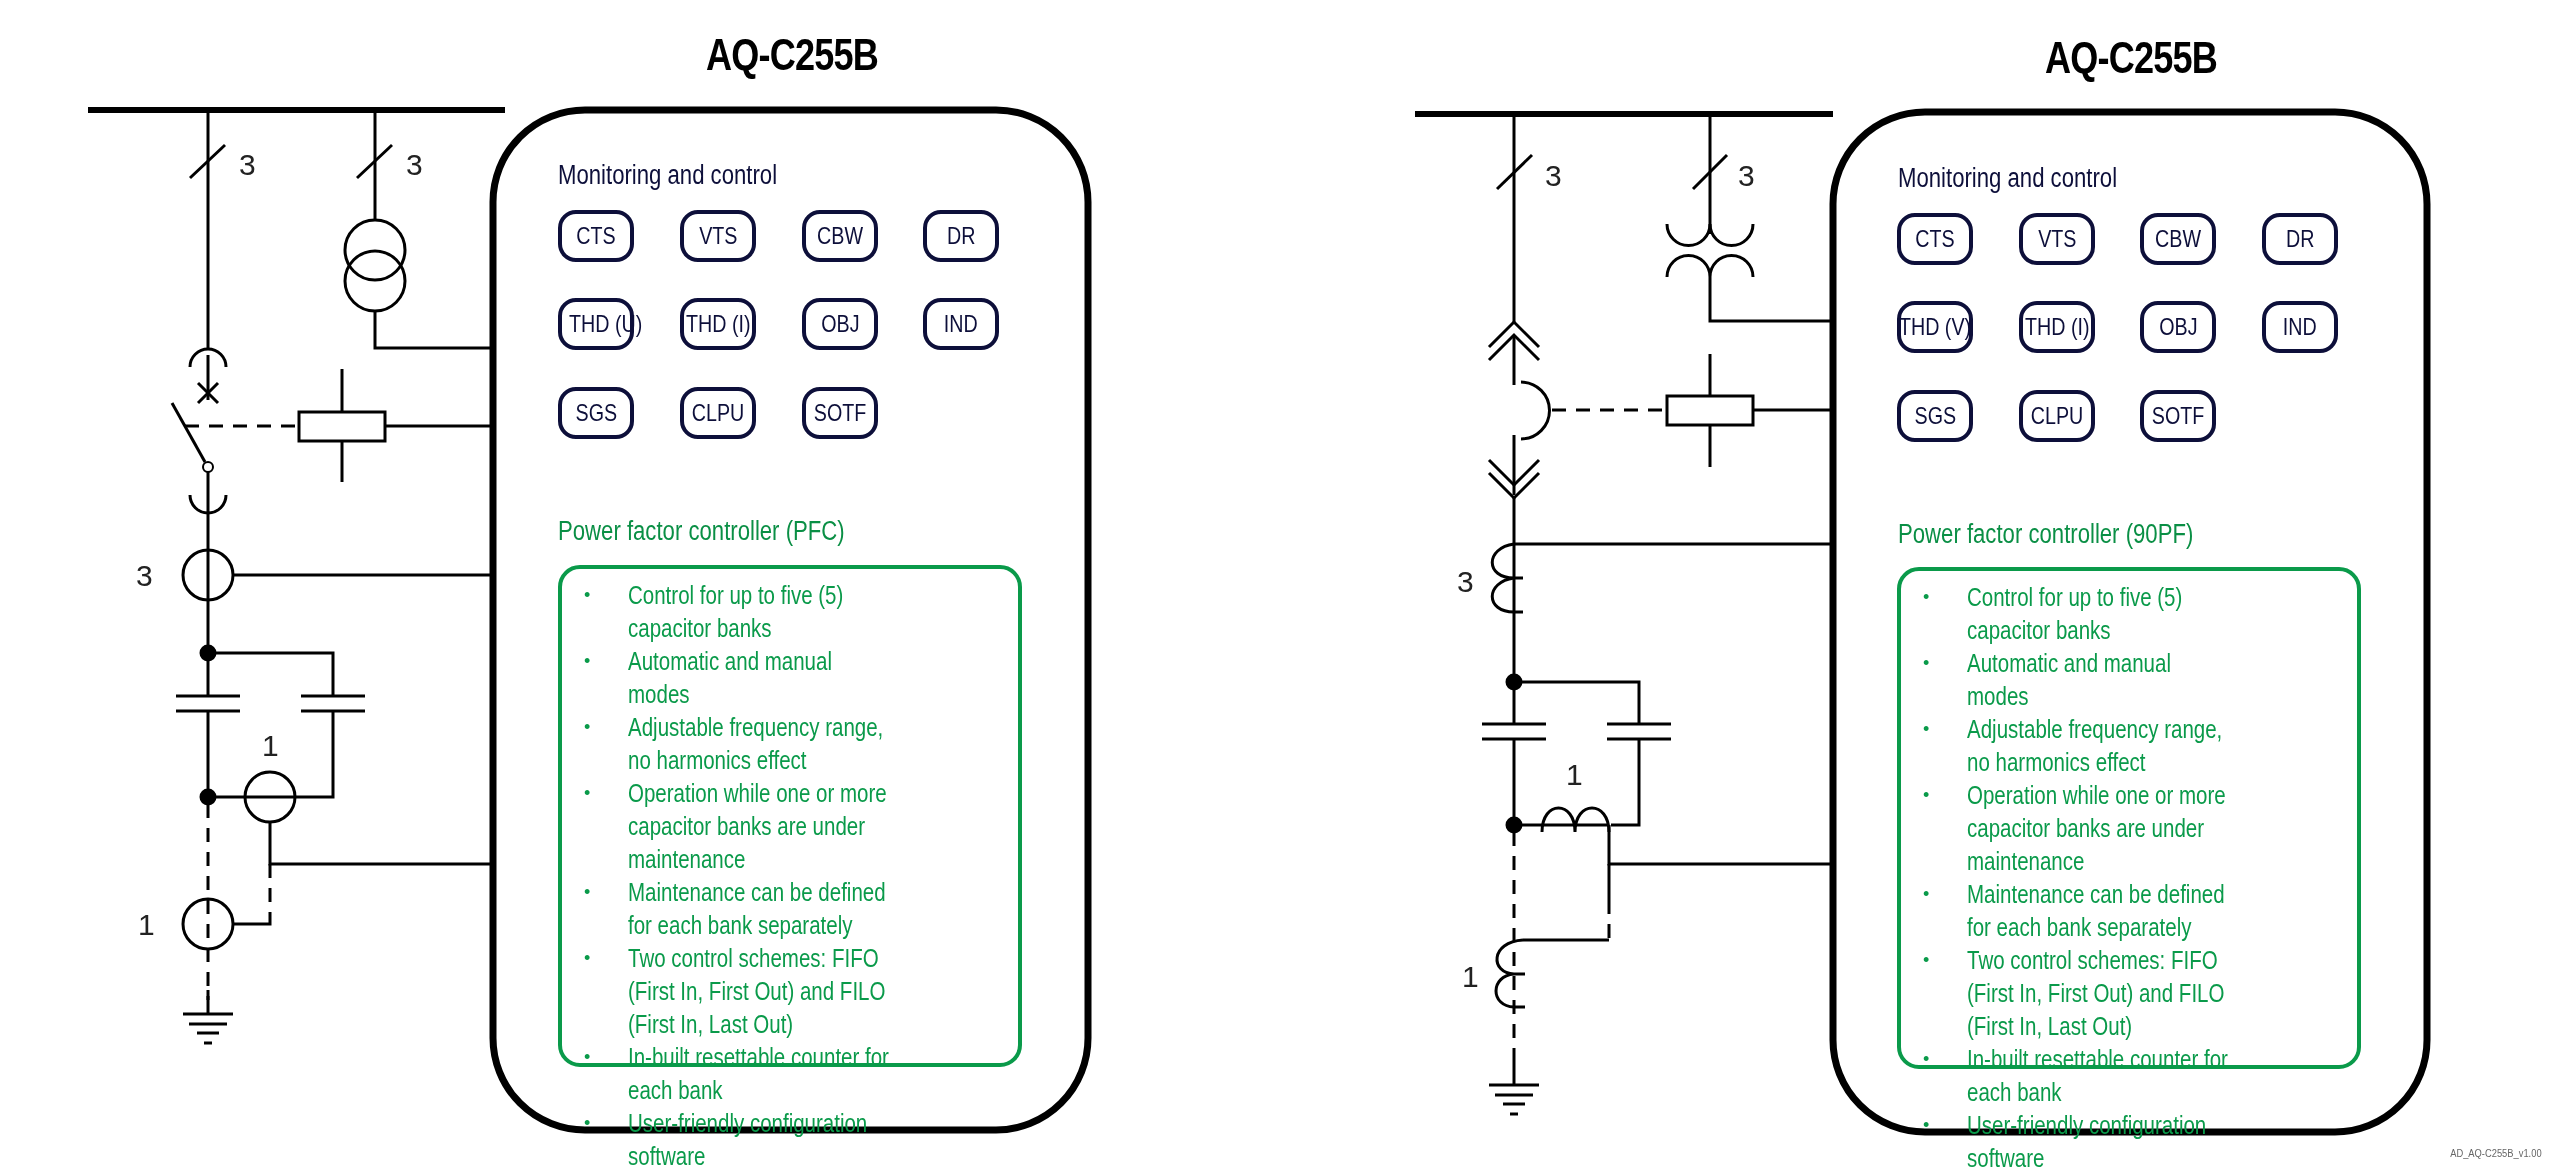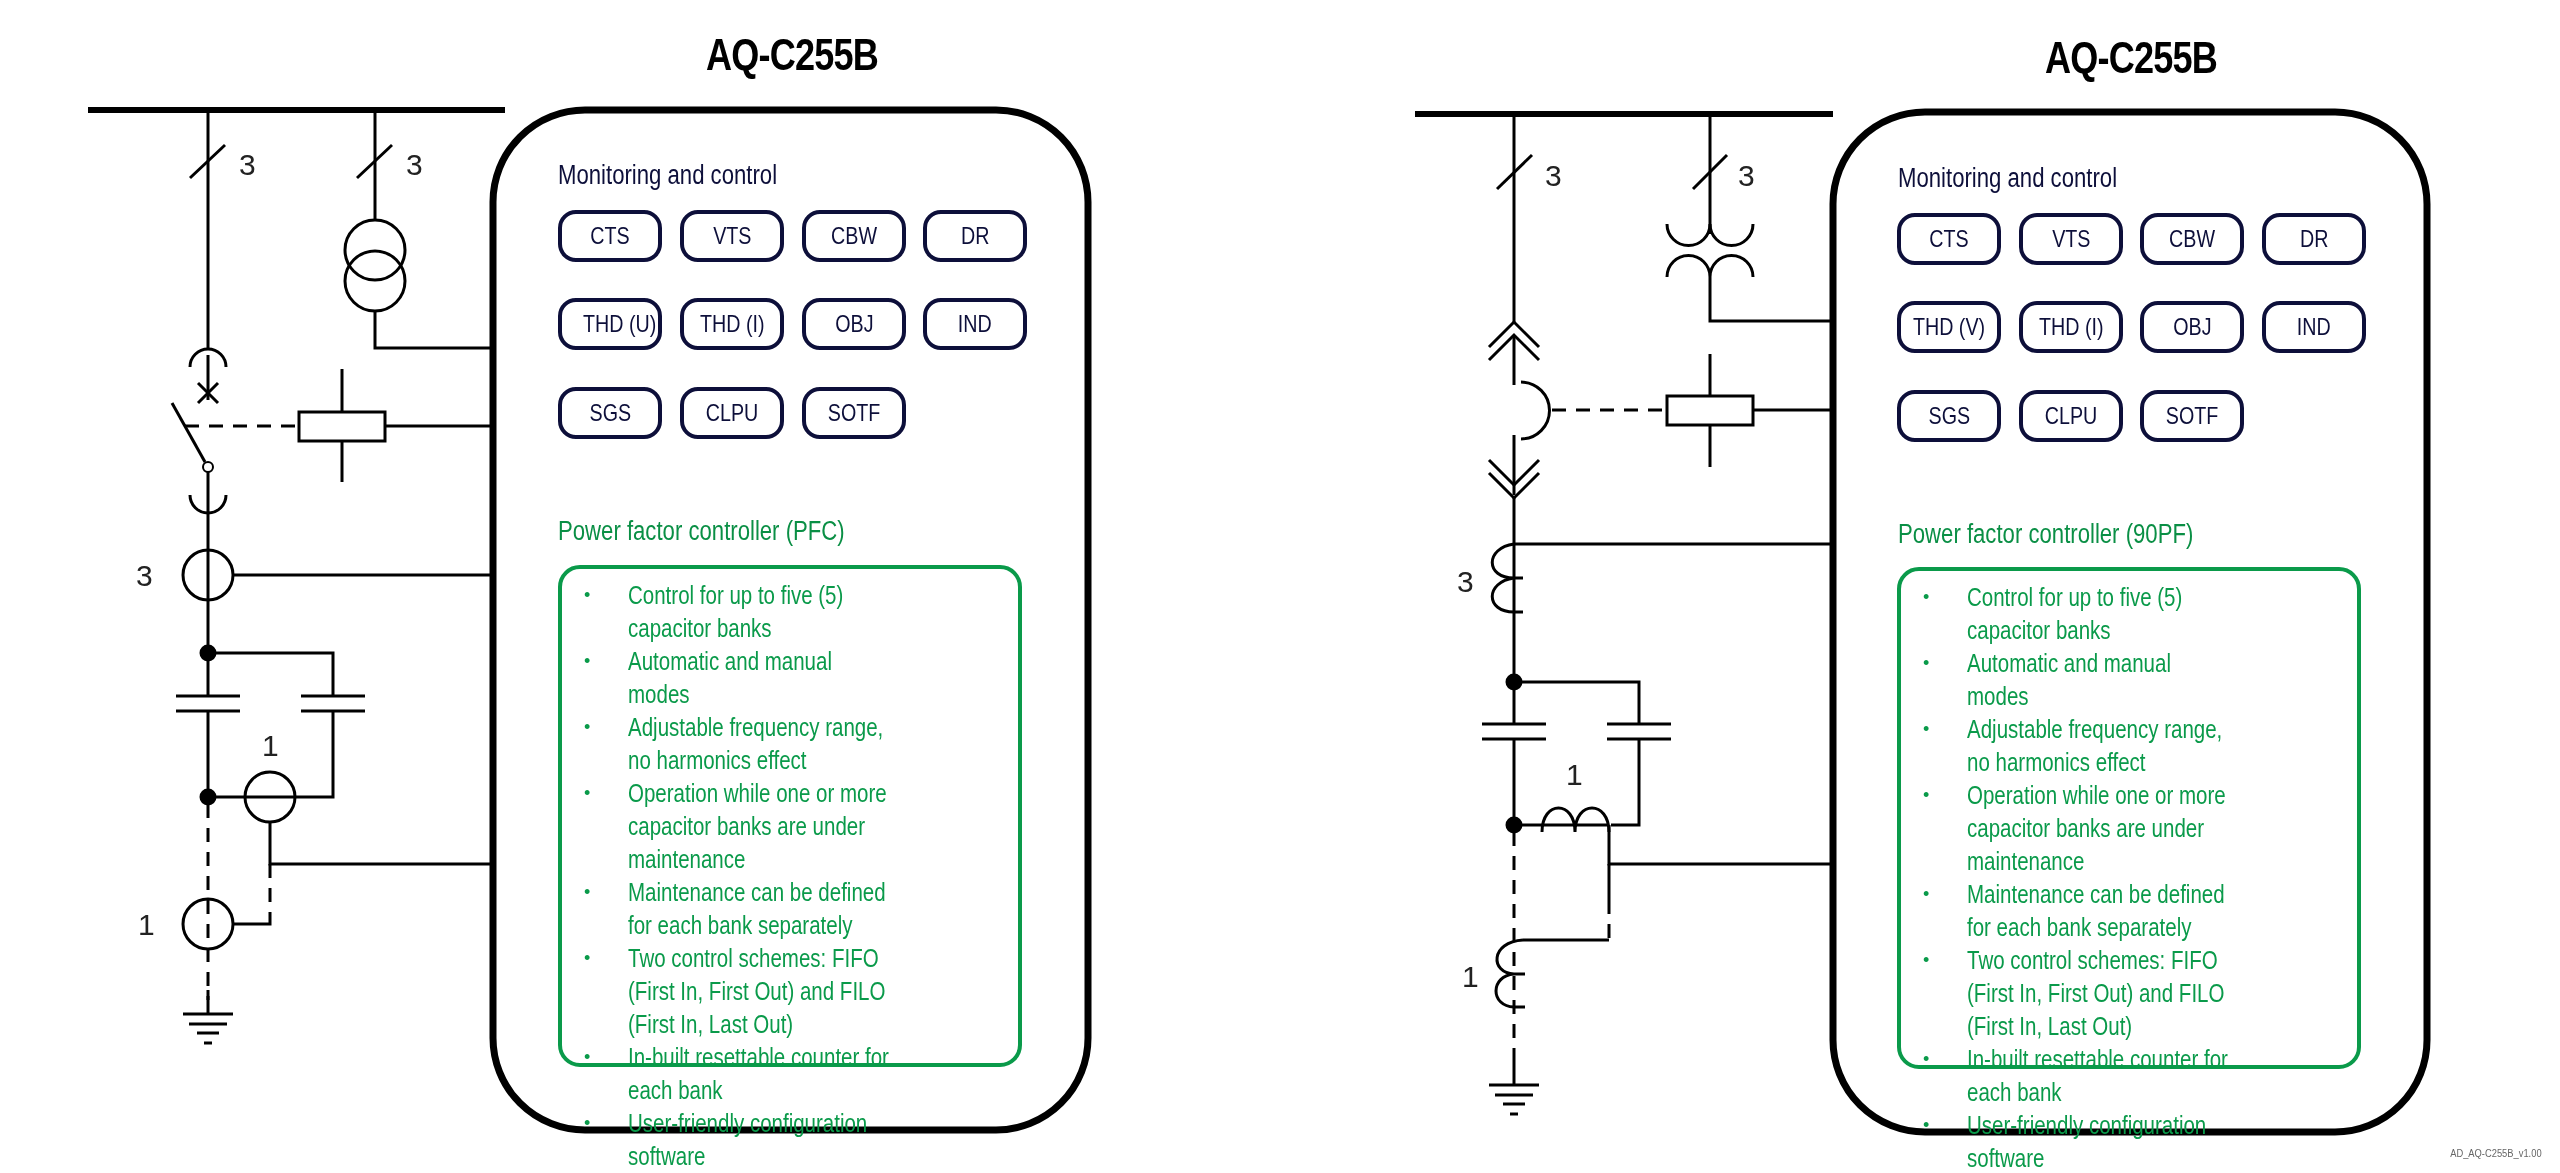--- a/index.html
+++ b/index.html
@@ -2,21 +2,21 @@
 <html><head>
 <meta charset="utf-8">
 <style>
   html, body { margin:0; padding:0; background:#ffffff; }
   body { width:2560px; height:1173px; position:relative; overflow:hidden; font-family:"Liberation Sans", sans-serif; }
   svg.diagram { position:absolute; left:0; top:0; }
   .title { position:absolute; font-family:"Liberation Sans", sans-serif; font-weight:bold; font-size:44px; color:#000; letter-spacing:-1px; transform:scaleX(0.82); transform-origin:center; text-align:center; width:400px; }
   .section-title { position:absolute; font-size:27px; transform:scaleX(0.82); transform-origin:left; white-space:nowrap; }
   .mc-title { color:#0d0f3a; }
   .pfc-title { color:#0a8f45; }
-  .chip { position:absolute; width:104px; height:52px; border:4px solid #0d0f3a; border-radius:18px; box-sizing:border-box; display:flex; align-items:center; justify-content:center; color:#0d0f3a; font-size:24px; background:#fff; }
+  .chip { position:absolute; width:76px; height:52px; border:4px solid #0d0f3a; border-radius:18px; box-sizing:border-box; display:flex; align-items:center; justify-content:center; color:#0d0f3a; font-size:24px; background:#fff; }
   .chip span { display:inline-block; transform:scaleX(0.82); white-space:nowrap; }
   .pfc-box { position:absolute; width:464px; height:502px; border:4px solid #0a9a4a; border-radius:22px; box-sizing:border-box; }
   .pfc-list { position:absolute; left:0; top:10px; width:460px; margin:0; padding:0; list-style:none; }
   .pfc-list li { position:relative; padding-left:66px; color:#0a9a4a; font-size:25px; line-height:33px; transform-origin:left; }
   .pfc-list li .txt { display:inline-block; width:330px; transform:scaleX(0.82); transform-origin:left; }
   .pfc-list li .bullet { position:absolute; left:22px; top:0; font-size:18px; }
   .num { font-family:"Liberation Sans", sans-serif; font-size:30px; fill:#222; }
   .footer { position:absolute; right:18px; bottom:14px; font-size:11px; color:#666; transform:scaleX(0.85); transform-origin:right; }
 </style>
 </head>

